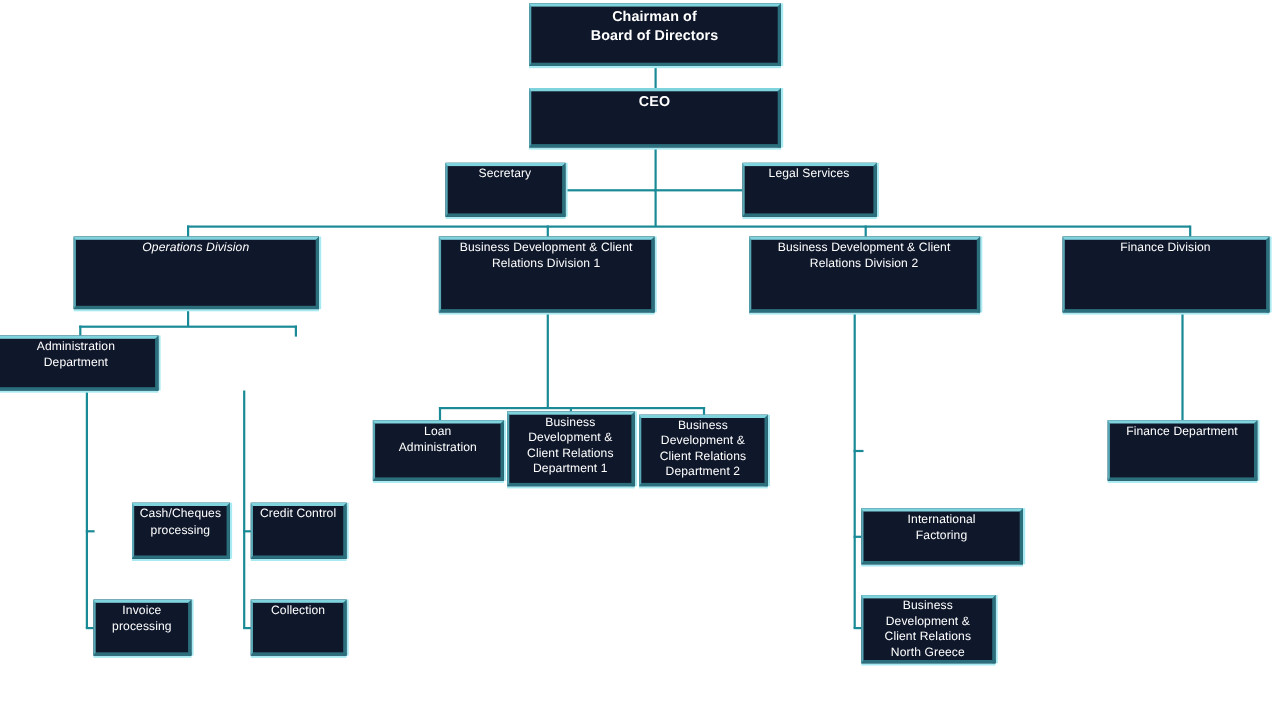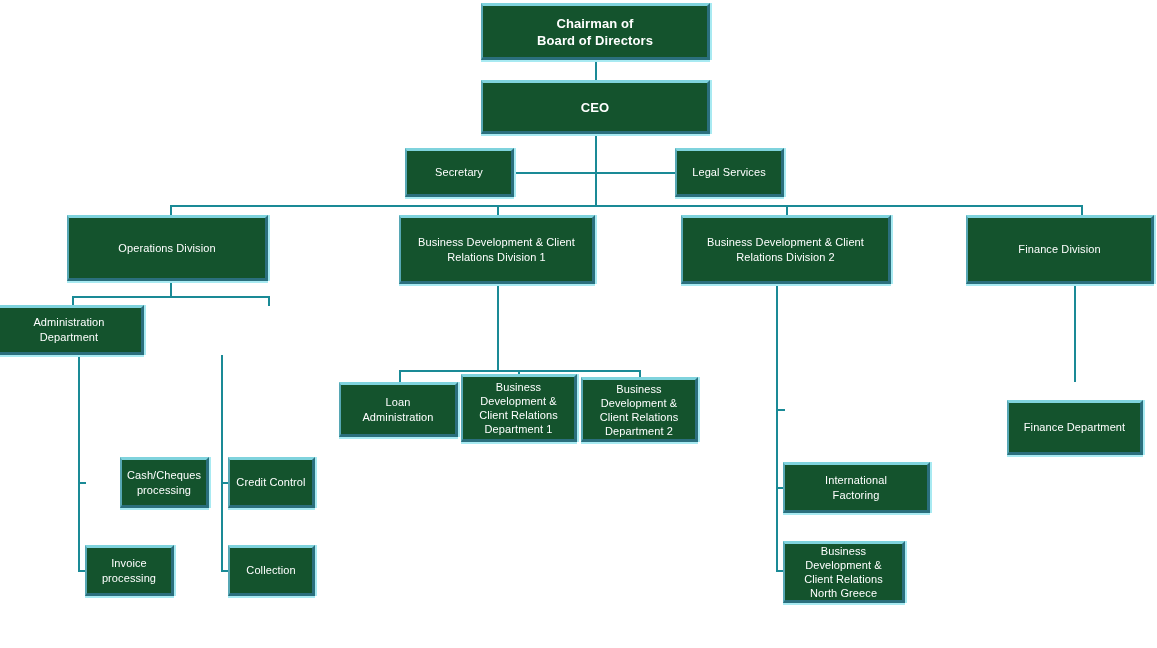--- a/index.html
+++ b/index.html
@@ -26,28 +26,28 @@
     background: #1a8a96;
     z-index: 1;
   }
   .conn.h { height: 2px; }
   .conn.v { width: 2px; }
 
   
   .node {
     position: absolute;
     box-sizing: border-box;
-    background: #14532d;
+    background: #0f172a;
     border-top: 3px solid #7fd3dd;
     border-left: 2px solid #57a7b4;
     border-right: 3px solid #2b6f7d;
     border-bottom: 3px solid #2b6f7d;
     box-shadow: 2px 0 0 0 #a8eaf2, 0 2px 0 0 #a8eaf2;
     display: flex;
-    align-items: center;
+    align-items: flex-start;
     justify-content: center;
     text-align: center;
     z-index: 3;
   }
   .node .label {
     color: #ffffff;
     font-size: 11px;
     line-height: 15px;
     padding: 0 4px;
     letter-spacing: 0.1px;
@@ -114,25 +114,25 @@
   </div>
 
   <div class="node bold" style="left:481px; top:80px; width:229px; height:54px;">
     <span class="label">CEO</span>
   </div>
 
   <div class="node" style="left:405px; top:148px; width:109px; height:49px;">
     <span class="label">Secretary</span>
   </div>
 
-  <div class="node" style="left:675px; top:148px; width:109px; height:49px;">
+  <div class="node" style="left:675px; top:148px; width:122px; height:49px;">
     <span class="label">Legal Services</span>
   </div>
 
-  <div class="node" style="left:67px; top:215px; width:201px; height:66px;">
+  <div class="node" style="left:67px; top:215px; width:223px; height:66px;font-style:italic;">
     <span class="label">Operations Division</span>
   </div>
 
   <div class="node" style="left:399px; top:215px; width:196px; height:69px;">
     <span class="label">Business Development &amp; Client
 Relations Division 1</span>
   </div>
 
   <div class="node" style="left:681px; top:215px; width:210px; height:69px;">
     <span class="label">Business Development &amp; Client
@@ -192,17 +192,17 @@
 Factoring</span>
   </div>
 
   <div class="node small" style="left:783px; top:541px; width:122px; height:62px;">
     <span class="label">Business
 Development &amp;
 Client Relations
 North Greece</span>
   </div>
 
-  <div class="node" style="left:1007px; top:400px; width:136px; height:55px;">
+  <div class="node" style="left:1007px; top:382px; width:136px; height:55px;">
     <span class="label">Finance Department</span>
   </div>
 
 </div>
 
 </body></html>

